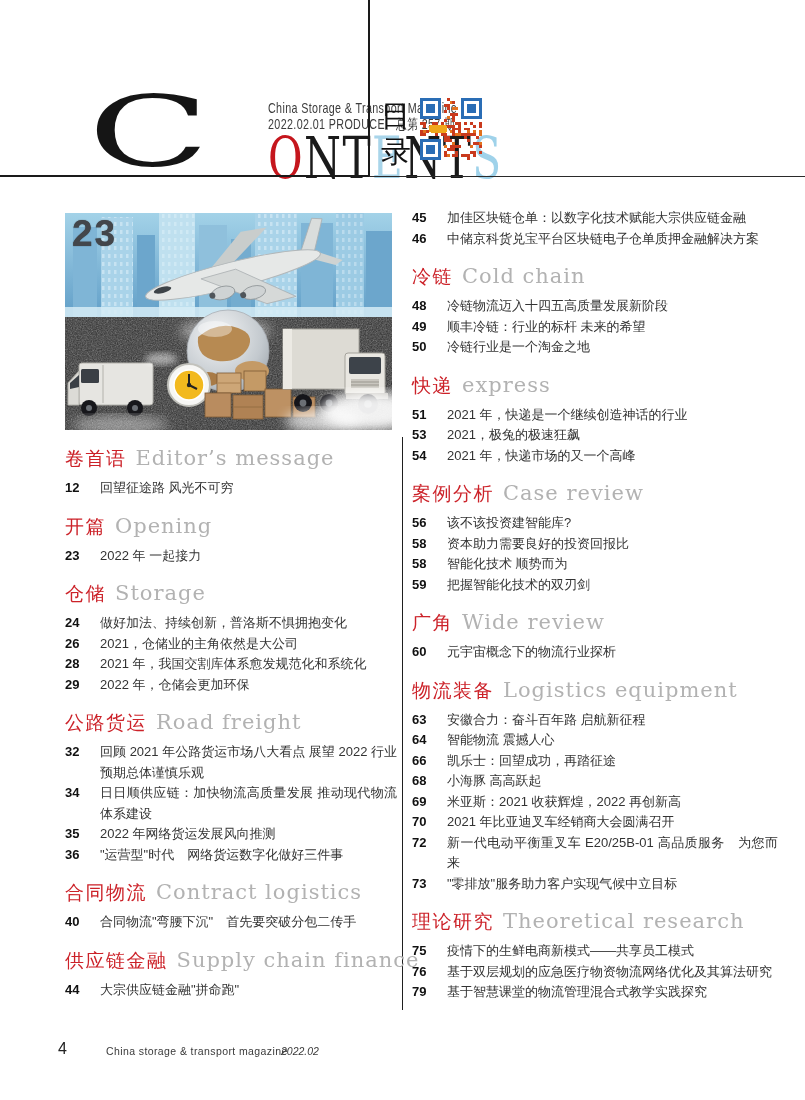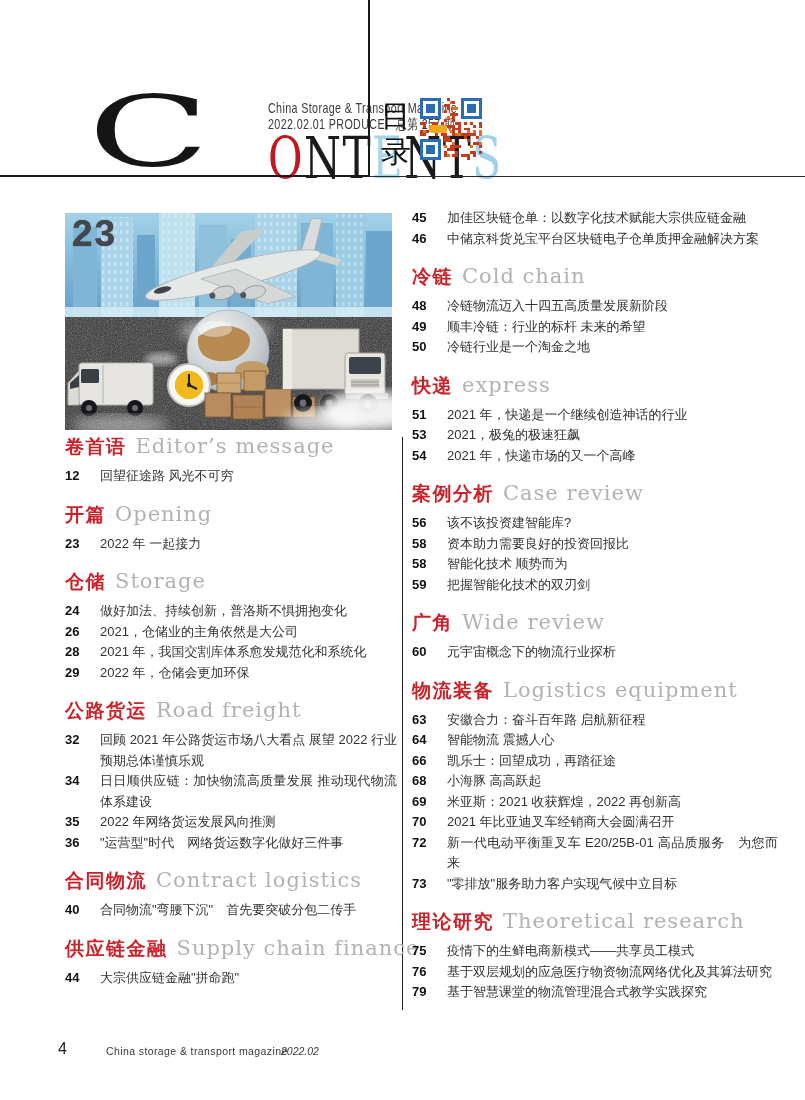--- a/index.html
+++ b/index.html
@@ -35,22 +35,22 @@
   .photo-number{
     position:absolute;left:7px;top:1px;font-size:37px;font-weight:bold;color:#43464b;
     letter-spacing:2px;line-height:40px;text-shadow:0 0 1px #2e3033;
   }
   
   .toc-column{position:absolute;font-size:13px;}
   .toc-left{left:65px;top:433px;width:332px;}
   .toc-right{left:412px;top:208px;width:366px;}
   .col-divider{position:absolute;left:402px;top:437px;width:1px;height:573px;background:#1f1f1f;}
   .sec-head{margin:14px 0 4px 0;line-height:26px;white-space:nowrap;}
-  .toc-column .sec-head:first-child{margin-top:0;}
-  .sec-zh{font-size:19px;font-weight:bold;color:#cc2229;letter-spacing:1.5px;}
+  .toc-column .sec-head:first-child{margin-top:12px;}
+  .sec-zh{font-size:19px;font-weight:normal;color:#cc2229;letter-spacing:1.5px;}
   .sec-en{font-family:"DejaVu Serif","Liberation Serif",serif;font-size:21px;color:#b2b2b2;margin-left:9px;letter-spacing:1px;}
   .toc-item{display:flex;align-items:flex-start;}
   .toc-item .no{flex:0 0 35px;font-weight:bold;color:#111;line-height:20.5px;font-size:13px;}
   .toc-item .txt{flex:1;color:#333;line-height:20.5px;text-align:justify;}
   
   .footer-page-no{position:absolute;left:58px;top:1040px;font-size:16px;color:#222;}
   .footer-name{position:absolute;left:106px;top:1045px;font-size:10.5px;color:#3a3a3a;letter-spacing:.4px;}
   .footer-issue{position:absolute;left:281px;top:1045px;font-size:10.5px;color:#3a3a3a;font-style:italic;}
 </style>
 </head>

